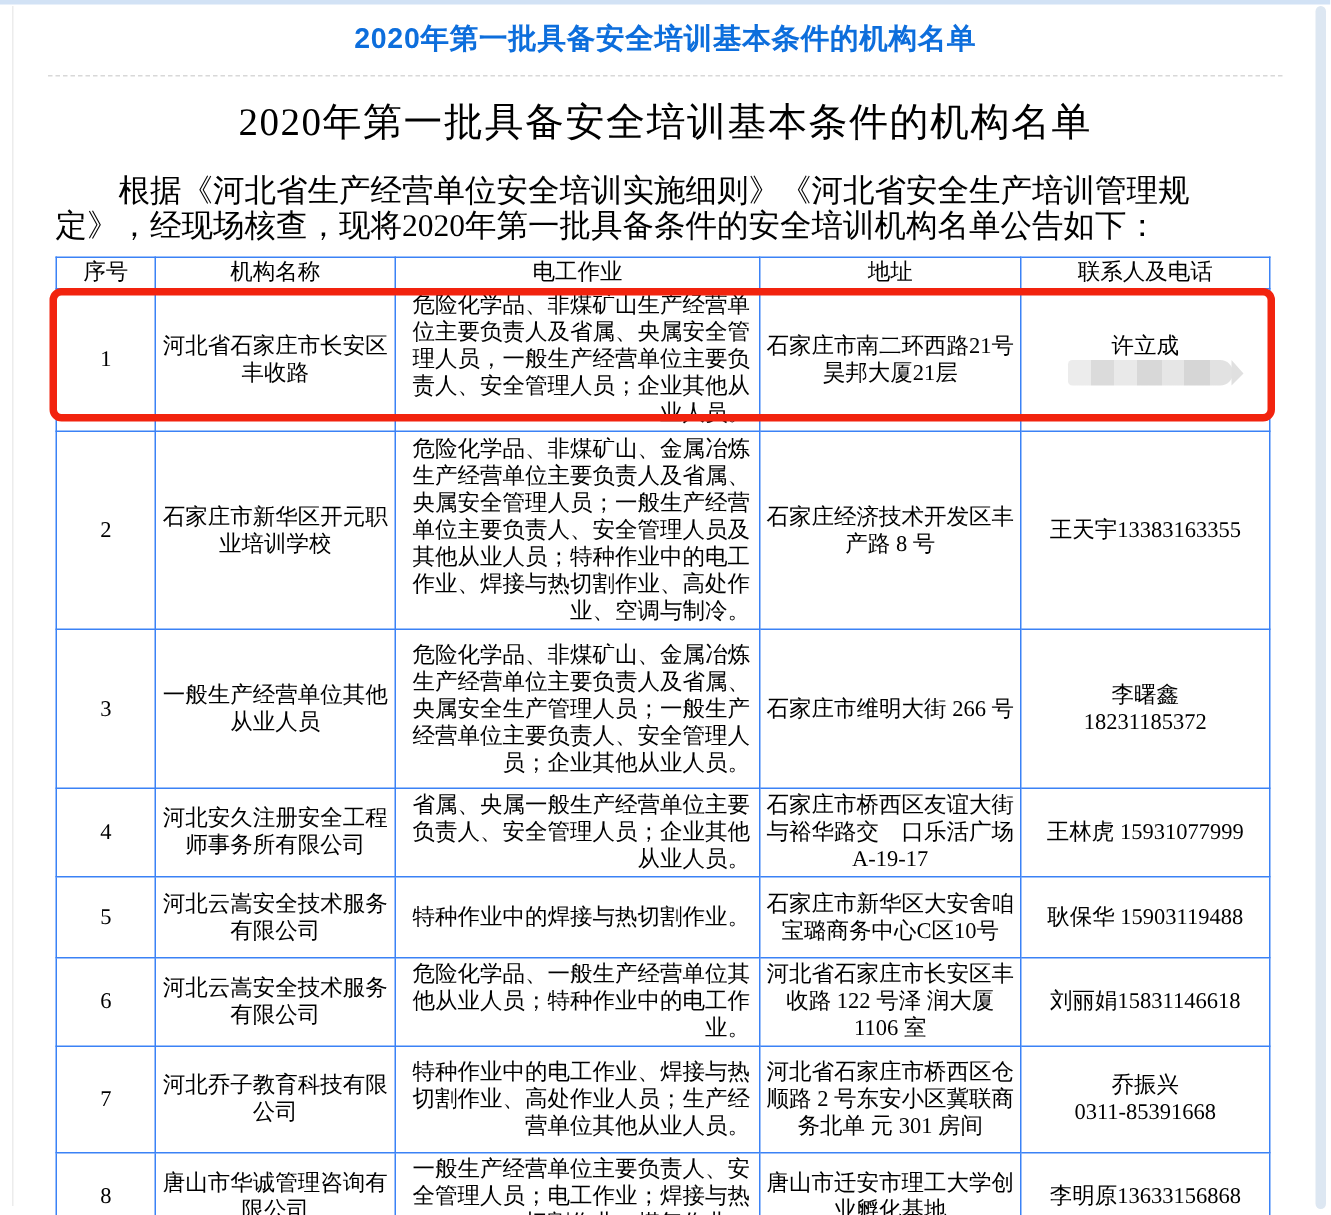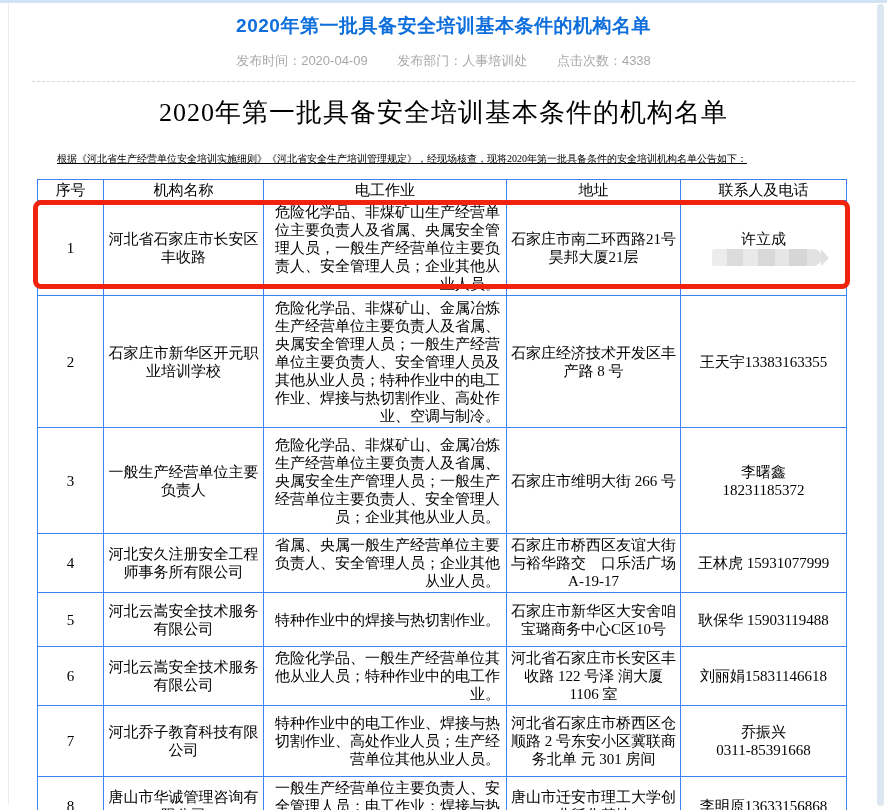--- a/index.html
+++ b/index.html
@@ -26,21 +26,21 @@
   }
   .meta-line .meta-item { margin:0 13px; }
   .divider { margin:11px 32px 0 32px; border-top:1px dashed #d8d8d8; height:0; }
 
   .doc-heading {
     margin-top:13px; text-align:center;
     font-size:26px; font-weight:normal; letter-spacing:1px;
   }
   .intro {
     margin:12px 38px 9px 37px;
-    font-size:10px; line-height:23px; text-indent:2em;text-decoration:underline;
+    font-size:21px; line-height:23px; text-indent:2em;
   }
 
   .table-wrap { position:relative; margin-left:37px; width:809px; }
   table { border-collapse:collapse; width:809px; table-layout:fixed; }
   th, td {
     border:1px solid #3b82f6;
     font-size:15px; line-height:18px; font-weight:normal;
     text-align:center; vertical-align:middle;
     padding:1px 3px; overflow:hidden;
   }
@@ -83,25 +83,20 @@
 </style>
 </head>
 <body>
 
 <div class="top-strip"></div>
 <div class="left-line"></div>
 <div class="right-strip"></div>
 
 <div class="header-area">
   <div class="page-title">2020年第一批具备安全培训基本条件的机构名单</div>
-  <div class="meta-line">
-    <span class="meta-item">发布时间：2020-04-09</span>
-    <span class="meta-item">发布部门：人事培训处</span>
-    <span class="meta-item">点击次数：4338</span>
-  </div>
   <div class="divider"></div>
 </div>
 
 <h1 class="doc-heading">2020年第一批具备安全培训基本条件的机构名单</h1>
 
 <p class="intro">根据《河北省生产经营单位安全培训实施细则》《河北省安全生产培训管理规定》，经现场核查，现将2020年第一批具备条件的安全培训机构名单公告如下：</p>
 
 <div class="table-wrap">
   <table>
     <colgroup>
@@ -128,21 +123,21 @@
     </tr>
     <tr class="r2">
       <td>2</td>
       <td>石家庄市新华区开元职业培训学校</td>
       <td class="scope-cell">危险化学品、非煤矿山、金属冶炼生产经营单位主要负责人及省属、央属安全管理人员；一般生产经营单位主要负责人、安全管理人员及其他从业人员；特种作业中的电工作业、焊接与热切割作业、高处作业、空调与制冷。</td>
       <td>石家庄经济技术开发区丰产路 8 号</td>
       <td class="contact-cell">王天宇13383163355</td>
     </tr>
     <tr class="r3">
       <td>3</td>
-      <td>一般生产经营单位主要负责人</td>
+      <td>一般生产经营单位其他从业人员</td>
       <td class="scope-cell">危险化学品、非煤矿山、金属冶炼生产经营单位主要负责人及省属、央属安全生产管理人员；一般生产经营单位主要负责人、安全管理人员；企业其他从业人员。</td>
       <td>石家庄市维明大街 266 号</td>
       <td class="contact-cell">李曙鑫
 18231185372</td>
     </tr>
     <tr class="r4">
       <td>4</td>
       <td>河北安久注册安全工程师事务所有限公司</td>
       <td class="scope-cell">省属、央属一般生产经营单位主要负责人、安全管理人员；企业其他从业人员。</td>
       <td>石家庄市桥西区友谊大街与裕华路交　口乐活广场 A-19-17</td>

